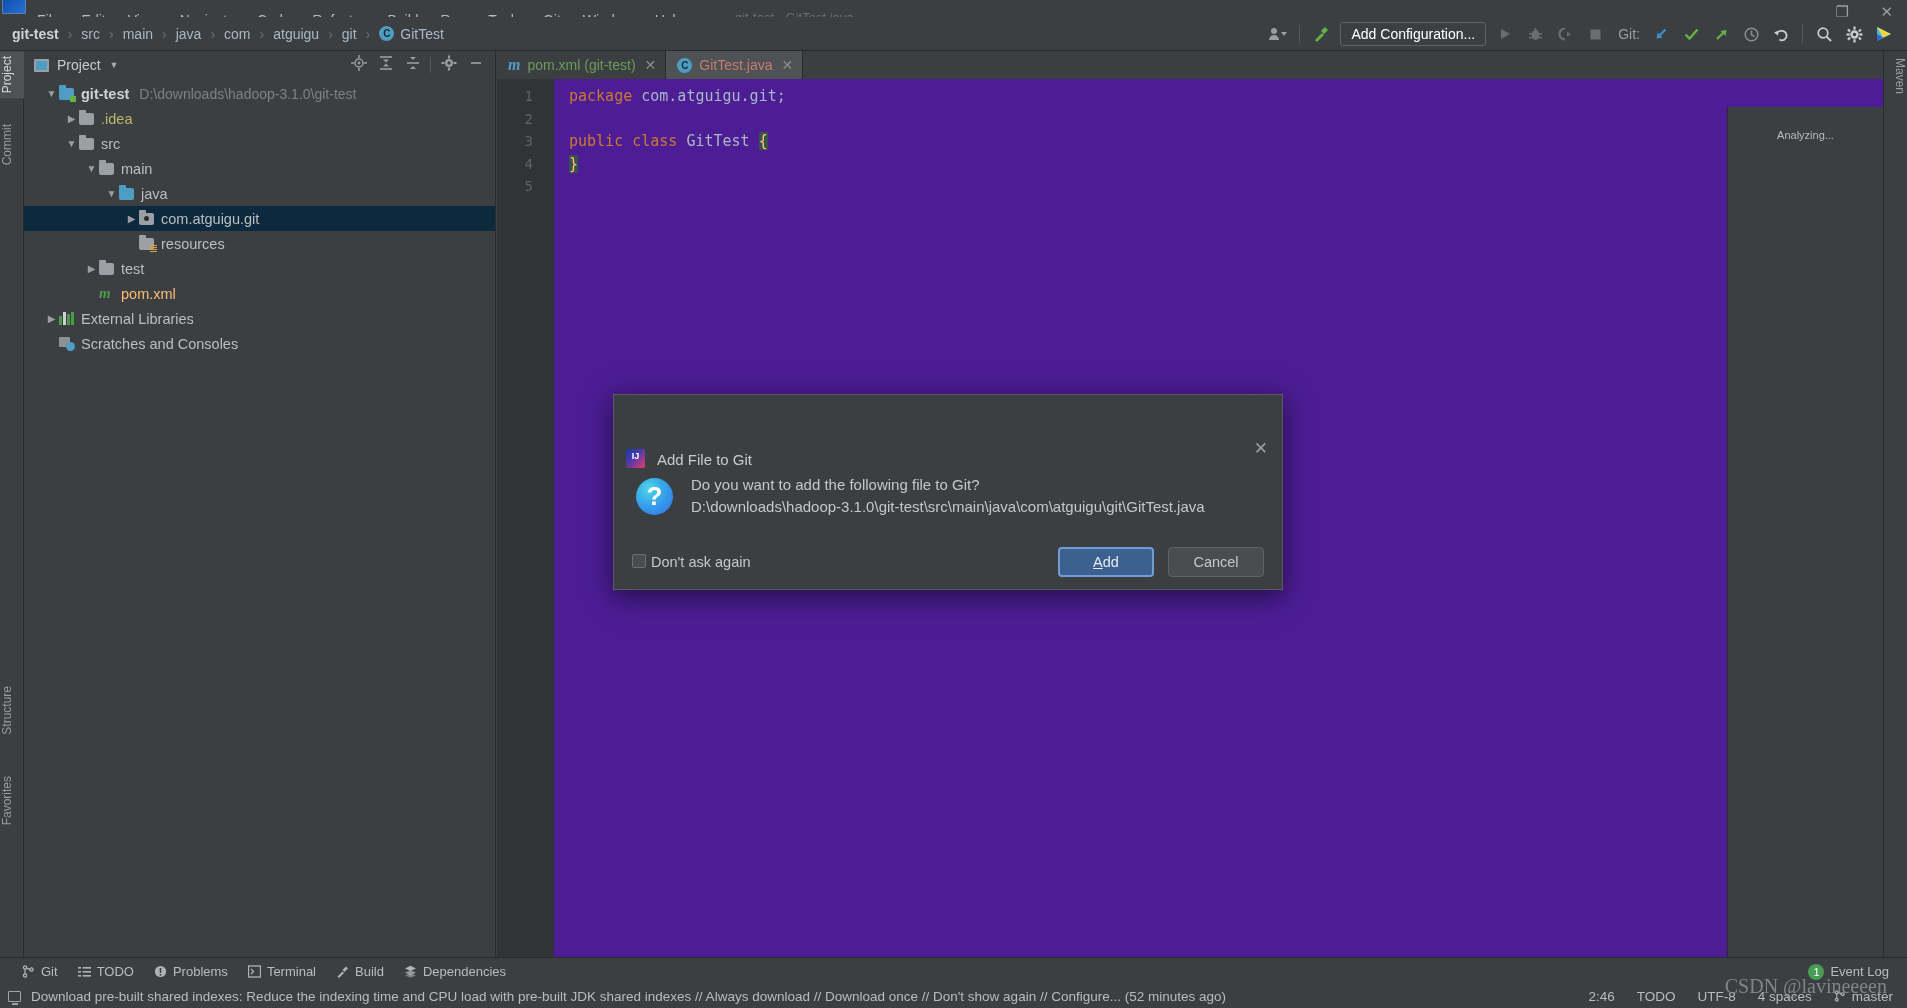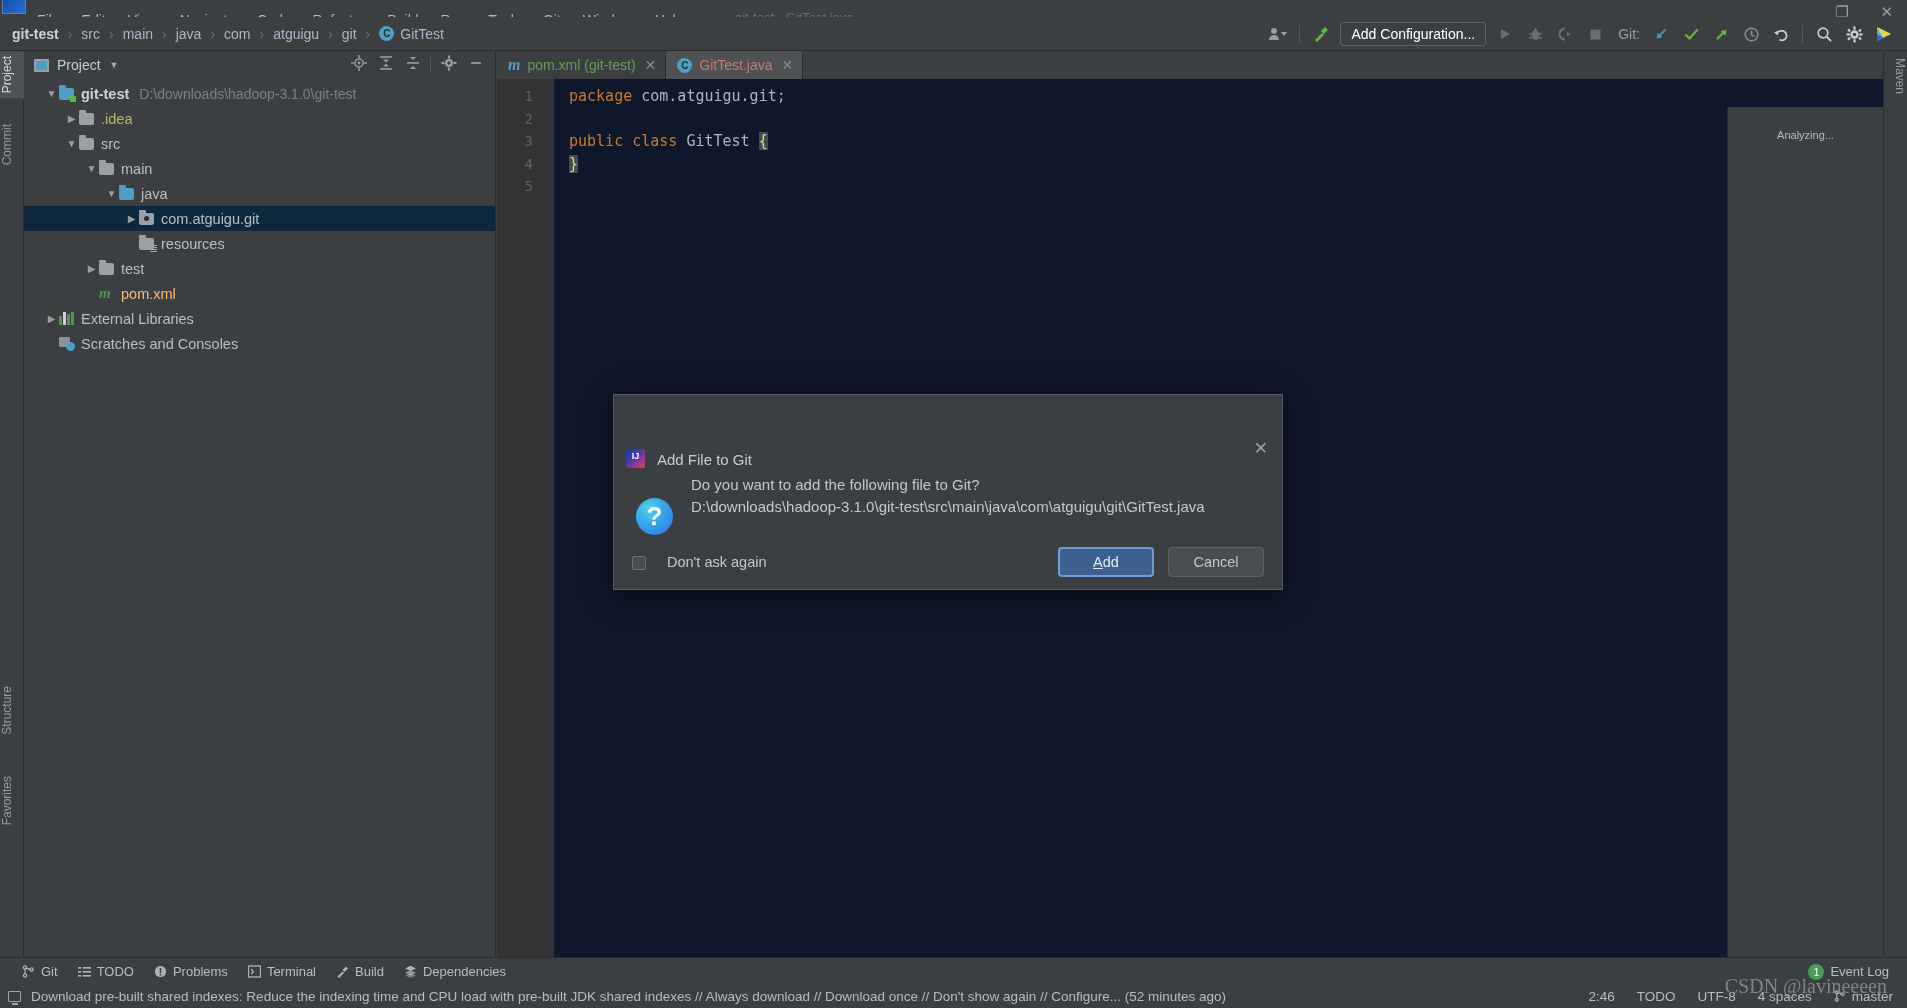--- a/index.html
+++ b/index.html
@@ -204,21 +204,21 @@
   .gutter {
     width: 44px; background: #313335; padding-top: 6px;
     text-align: right; font-family: "DejaVu Sans Mono", monospace;
     font-size: 14px; color: #606366;
   }
   .gutter div { height: 22.5px; line-height: 22.5px; padding-right: 8px; }
   .gutter-edge { width: 13px; background: #313335; }
   .codebody {
     flex: 1; padding-top: 6px; padding-left: 15px;
     font-family: "DejaVu Sans Mono", monospace; font-size: 15px;
-    color: #a9b7c6; background: #0f172a;
+    color: #a9b7c6; background: #4c1d95;
   }
   .cline { height: 22.5px; line-height: 22.5px; white-space: pre; }
   .kw { color: #cc7832; }
   .cls { color: #a9b7c6; }
   .brace-hl { background: #3b514d; color: #ffc66d; }
   .analyzing-strip {
     position: absolute; right: 0; top: 28px; width: 156px; height: 878px;
     background: #3c3f41; border-left: 1px solid #2b2b2b;
   }
   .analyzing-text {
@@ -290,39 +290,39 @@
   .dlg-ijicon::after {
     content: "IJ"; position: absolute; left: 0; right: 0; top: 2px;
     text-align: center; font-size: 9px; font-weight: bold; color: #ffffff;
     font-family: "Liberation Sans", sans-serif;
   }
   .dlg-title-text { font-size: 15px; color: #c8cbce; margin-left: 12px; }
   .dlg-close {
     position: absolute; right: 14px; top: 10px; font-size: 17px;
     color: #9a9da1; line-height: 17px;
   }
-  .dlg-body { display: flex; padding: 6px 6px 0 22px; align-items: flex-end; }
+  .dlg-body { display: flex; padding: 6px 6px 0 22px; }
   .qicon {
     width: 37px; height: 37px; border-radius: 50%;
     background: radial-gradient(circle at 35% 30%, #4fd6e8 0%, #38a8e8 40%, #2f6ff0 100%);
     position: relative; flex: none; margin-top: 4px;
   }
   .qicon::after {
     content: "?"; position: absolute; left: 0; right: 0; top: 3px;
     text-align: center; font-size: 26px; font-weight: bold; color: #ffffff;
     font-family: "Liberation Sans", sans-serif;
   }
   .dlg-msgs { margin-left: 18px; font-size: 15px; color: #c5c8cb; }
   .dlg-msgs div { line-height: 22px; }
   .dlg-msgs .gap { height: 17px; line-height: 17px; }
   .dlg-footer {
     position: absolute; left: 0; bottom: 0; width: 100%; height: 54px;
     display: flex; align-items: center; padding: 0 18px;
   }
-  .chk-wrap { display: flex; align-items: flex-end; gap: 21px; }
+  .chk-wrap { display: flex; align-items: flex-start; gap: 5px; }
   .chk {
     width: 14px; height: 14px; border: 1px solid #6d7174;
     background: #4a4d4f; border-radius: 2px;
   }
   .chk-label { font-size: 14.5px; color: #c5c8cb; }
   .dlg-btns { margin-left: auto; display: flex; gap: 14px; }
   .btn {
     min-width: 96px; height: 30px; border-radius: 4px; font-size: 14.5px;
     display: flex; align-items: center; justify-content: center;
   }

